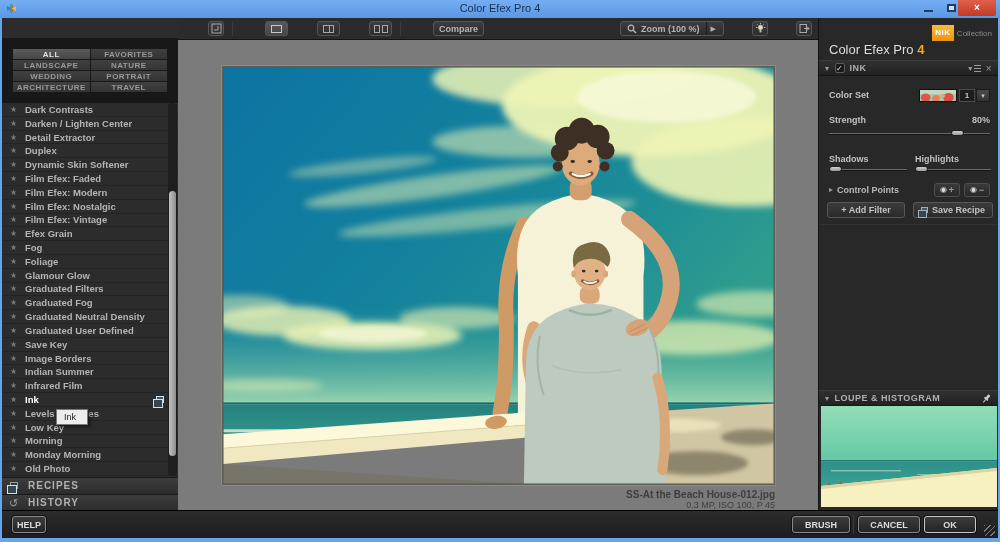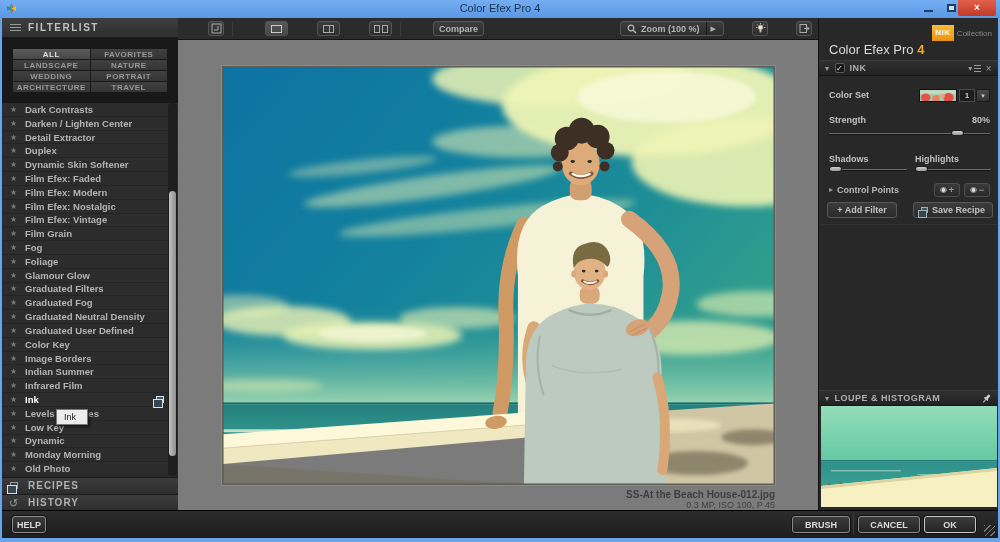--- a/index.html
+++ b/index.html
@@ -124,21 +124,21 @@
   .sl-highlights { left:96px; width:76px; top:148px; }
   .sl-zero .handle { left:0; }
   .row-cp { top:164px; height:15px; color:#b8b8b8; gap:4px; }
   .cp-btns { margin-left:auto; display:flex; gap:4px; }
   .cp-btn { width:26px; height:14px; background:linear-gradient(#3a3a3a,#282828); border:1px solid #4e4e4e;
     border-radius:3px; color:#dcdcdc; font-size:8px; display:flex; align-items:center; justify-content:center; gap:2px; }
   .cp-btn .pm { color:#9a9a9a; font-size:9px; }
   .pbtn { position:absolute; height:16px; background:linear-gradient(#3c3c3c,#2a2a2a); border:1px solid #585858;
     border-radius:3px; color:#c2c2c2; font-size:9px; font-weight:bold;
     display:flex; align-items:center; justify-content:center; gap:4px; }
-  .btn-addfilter { left:8px; top:184px; width:70px; }
+  .btn-addfilter { left:8px; top:184px; width:78px; }
   .btn-saverecipe { left:94px; top:184px; width:80px; }
   .pbtn .sq { margin:0; width:7px; height:6px; border-color:#9fb2bc; }
   .pbtn .sq::before { width:7px; height:6px; border-color:#9fb2bc; }
   .panel-sep { position:absolute; left:0; right:0; top:206px; height:1px; background:#181818; border-bottom:1px solid #323232; }
   .loupe-header { top:372px; }
   .pin { margin-left:auto; }
   .loupe-img { position:absolute; left:2px; top:388px; width:176px; height:101px; }
   
   .bottombar { position:absolute; left:2px; top:510px; width:996px; height:28px;
     background:linear-gradient(#2c2c2c,#1d1d1d); border-top:1px solid #000; }
@@ -168,24 +168,20 @@
   <div class="win-min">
       <i></i>
     </div>
   <div class="win-max">
       <i></i>
     </div>
   <div class="win-close">×</div>
 </div>
 
 <div class="sidebar">
-  <div class="sb-header">
-    <span class="icon-lines"></span>
-    <span>FILTERLIST</span>
-  </div>
   <div class="cats">
     <div class="cat active">ALL</div>
     <div class="cat">FAVORITES</div>
     <div class="cat">LANDSCAPE</div>
     <div class="cat">NATURE</div>
     <div class="cat">WEDDING</div>
     <div class="cat">PORTRAIT</div>
     <div class="cat">ARCHITECTURE</div>
     <div class="cat">TRAVEL</div>
   </div>
@@ -221,21 +217,21 @@
     <li class="frow">
         <span class="star">★</span>
         <span>Film Efex: Nostalgic</span>
       </li>
     <li class="frow">
         <span class="star">★</span>
         <span>Film Efex: Vintage</span>
       </li>
     <li class="frow">
         <span class="star">★</span>
-        <span>Film Grain</span>
+        <span>Efex Grain</span>
       </li>
     <li class="frow">
         <span class="star">★</span>
         <span>Fog</span>
       </li>
     <li class="frow">
         <span class="star">★</span>
         <span>Foliage</span>
       </li>
     <li class="frow">
@@ -253,21 +249,21 @@
     <li class="frow">
         <span class="star">★</span>
         <span>Graduated Neutral Density</span>
       </li>
     <li class="frow">
         <span class="star">★</span>
         <span>Graduated User Defined</span>
       </li>
     <li class="frow">
         <span class="star">★</span>
-        <span>Color Key</span>
+        <span>Save Key</span>
       </li>
     <li class="frow">
         <span class="star">★</span>
         <span>Image Borders</span>
       </li>
     <li class="frow">
         <span class="star">★</span>
         <span>Indian Summer</span>
       </li>
     <li class="frow">
@@ -282,21 +278,21 @@
     <li class="frow">
         <span class="star">★</span>
         <span>Levels &amp; Curves</span>
       </li>
     <li class="frow">
         <span class="star">★</span>
         <span>Low Key</span>
       </li>
     <li class="frow">
         <span class="star">★</span>
-        <span>Dynamic</span>
+        <span>Morning</span>
       </li>
     <li class="frow">
         <span class="star">★</span>
         <span>Monday Morning</span>
       </li>
     <li class="frow">
         <span class="star">★</span>
         <span>Old Photo</span>
       </li>
   </ul>

